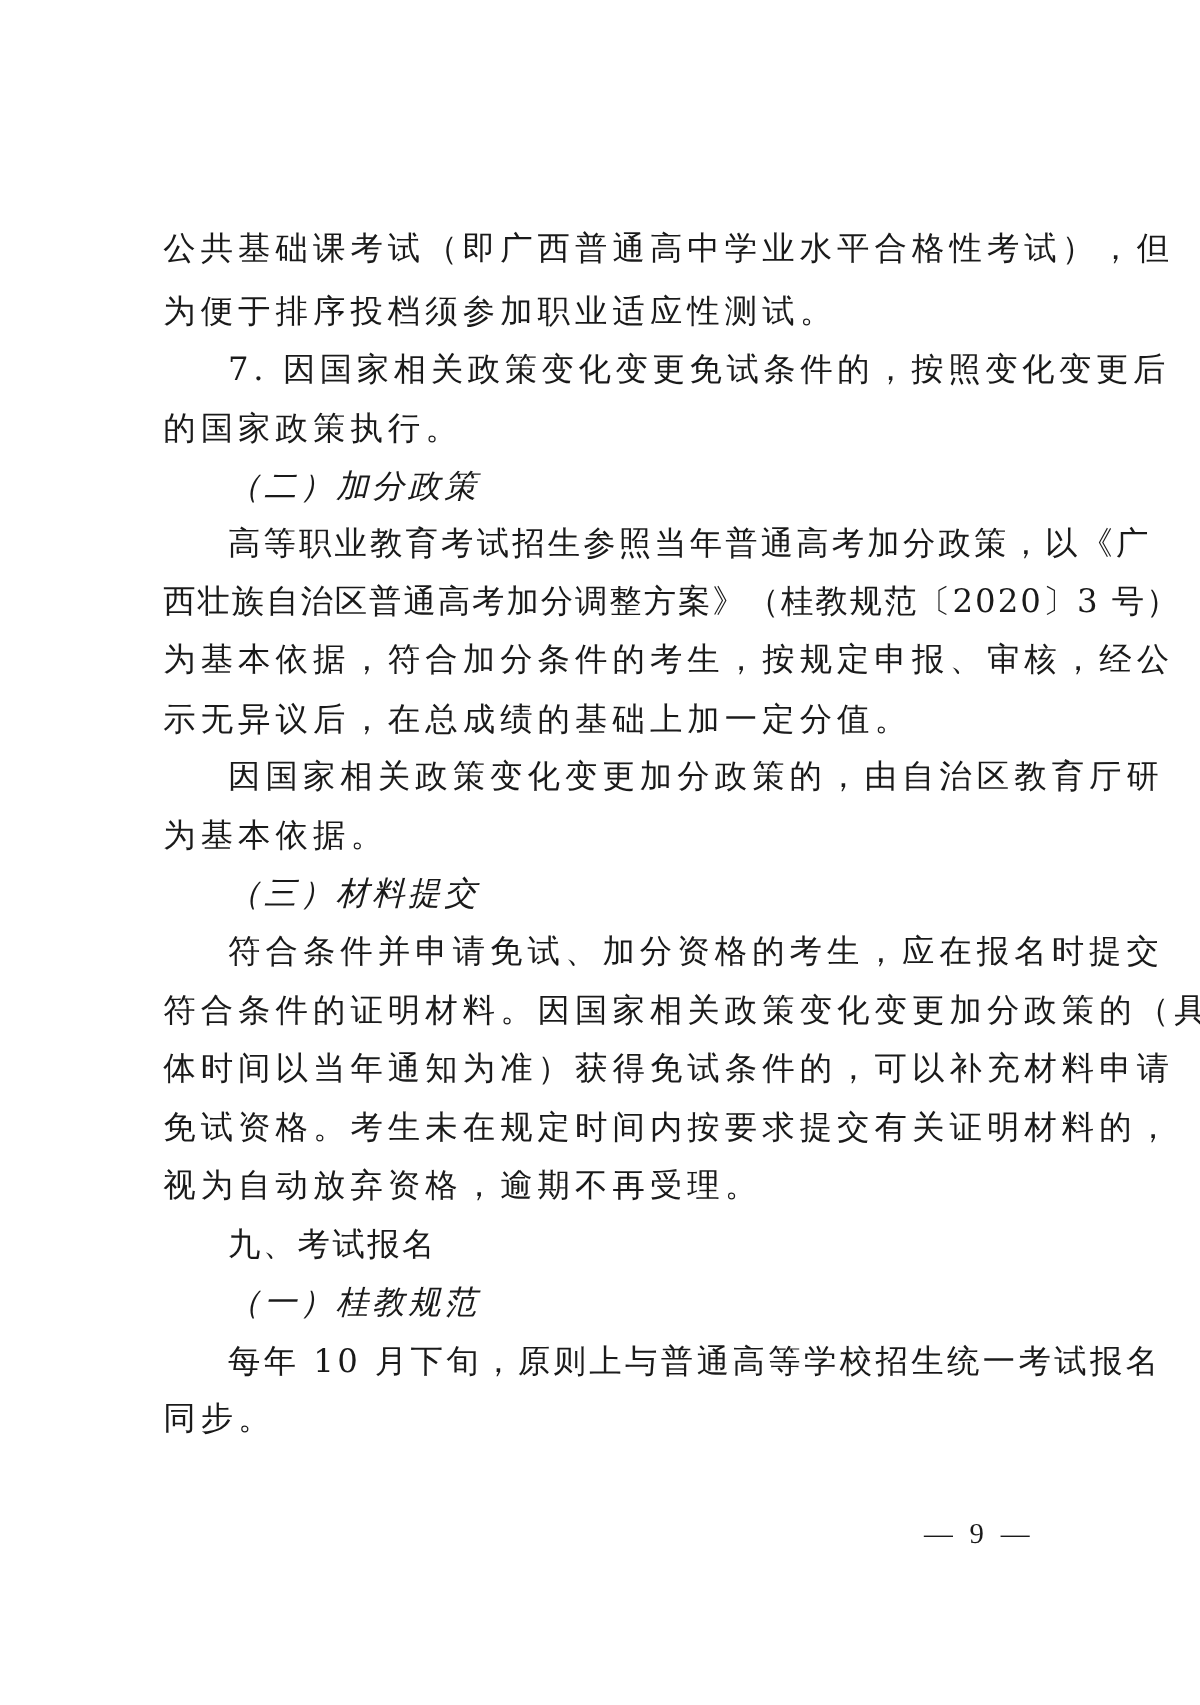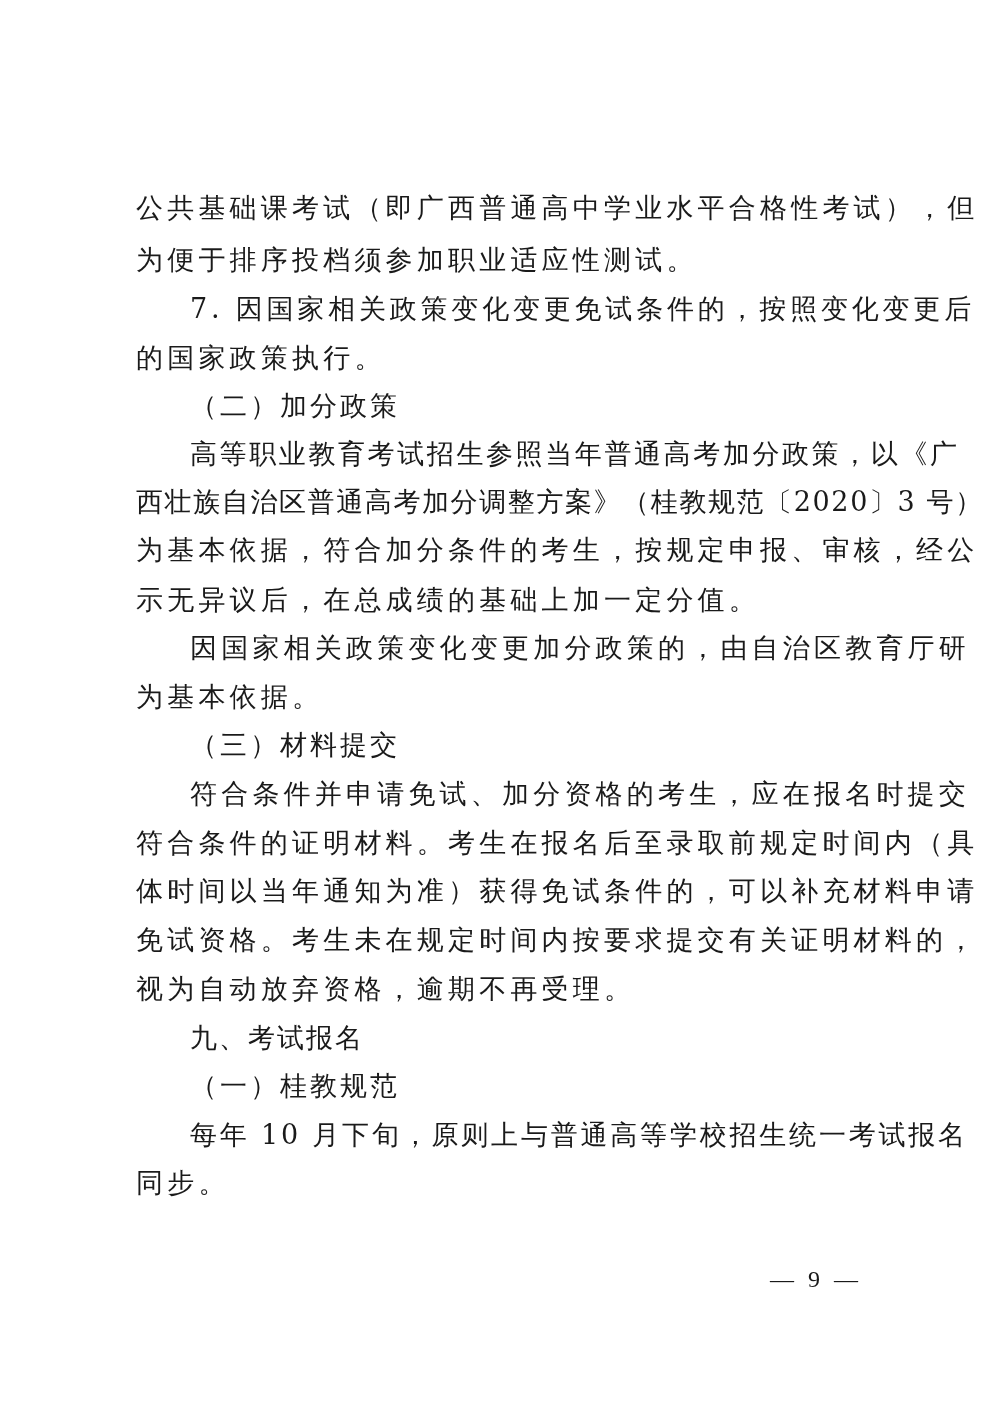--- a/index.html
+++ b/index.html
@@ -3,42 +3,42 @@
   <meta charset="utf-8">
   <style>
     html, body { margin: 0; padding: 0; background: #ffffff; }
     body { width: 1000px; height: 1421px; position: relative; overflow: hidden;
       font-family: "DejaVu Serif", "Liberation Serif", serif; color: #1a1a1a; }
     .page { position: absolute; left: 0; top: 0; width: 920px; height: 1421px; }
     .line { position: absolute; left: 136px; width: 740px; font-size: 27px; line-height: 40px;
       white-space: nowrap; letter-spacing: 4.2px; }
     .indent { left: 190px; }
     .heading-bold { font-family: "DejaVu Sans", "Liberation Sans", sans-serif; font-weight: normal; letter-spacing: 2px; }
-    .sub { font-family: "DejaVu Sans", "Liberation Sans", sans-serif; letter-spacing: 3px; }
+    .sub { font-family: "DejaVu Sans", "Liberation Sans", sans-serif; letter-spacing: 3px; font-style: italic; }
     .pagenum { position: absolute; left: 770px; top: 1266px; font-size: 24px; letter-spacing: 4px;
       font-family: "Liberation Serif", serif; }
   </style>
 </head>
 <body>
 
 <div class="page">
   <div class="line" style="top:188px">公共基础课考试（即广西普通高中学业水平合格性考试），但</div>
   <div class="line" style="top:240px">为便于排序投档须参加职业适应性测试。</div>
   <div class="line indent" style="top:289px; letter-spacing:3.8px">7. 因国家相关政策变化变更免试条件的，按照变化变更后</div>
   <div class="line" style="top:338px">的国家政策执行。</div>
   <div class="line indent sub" style="top:386px">（二）加分政策</div>
   <div class="line indent" style="top:434px; letter-spacing:2.6px">高等职业教育考试招生参照当年普通高考加分政策，以《广</div>
   <div class="line" style="top:482px; letter-spacing:1.6px">西壮族自治区普通高考加分调整方案》（桂教规范〔2020〕3 号）</div>
   <div class="line" style="top:530px">为基本依据，符合加分条件的考生，按规定申报、审核，经公</div>
   <div class="line" style="top:580px">示无异议后，在总成绩的基础上加一定分值。</div>
   <div class="line indent" style="top:628px">因国家相关政策变化变更加分政策的，由自治区教育厅研</div>
   <div class="line" style="top:677px">为基本依据。</div>
   <div class="line indent sub" style="top:725px">（三）材料提交</div>
   <div class="line indent" style="top:774px">符合条件并申请免试、加分资格的考生，应在报名时提交</div>
-  <div class="line" style="top:823px">符合条件的证明材料。考生在报名后至录取前规定时间内（具</div>
+  <div class="line" style="top:823px">符合条件的证明材料。因国家相关政策变化变更加分政策的（具</div>
   <div class="line" style="top:871px">体时间以当年通知为准）获得免试条件的，可以补充材料申请</div>
   <div class="line" style="top:920px">免试资格。考生未在规定时间内按要求提交有关证明材料的，</div>
   <div class="line" style="top:969px">视为自动放弃资格，逾期不再受理。</div>
   <div class="line indent heading-bold" style="top:1018px">九、考试报名</div>
   <div class="line indent sub" style="top:1066px">（一）桂教规范</div>
   <div class="line indent" style="top:1115px; letter-spacing:2.8px">每年 10 月下旬，原则上与普通高等学校招生统一考试报名</div>
   <div class="line" style="top:1163px">同步。</div>
   <div class="pagenum">— 9 —</div>
 </div>
 

